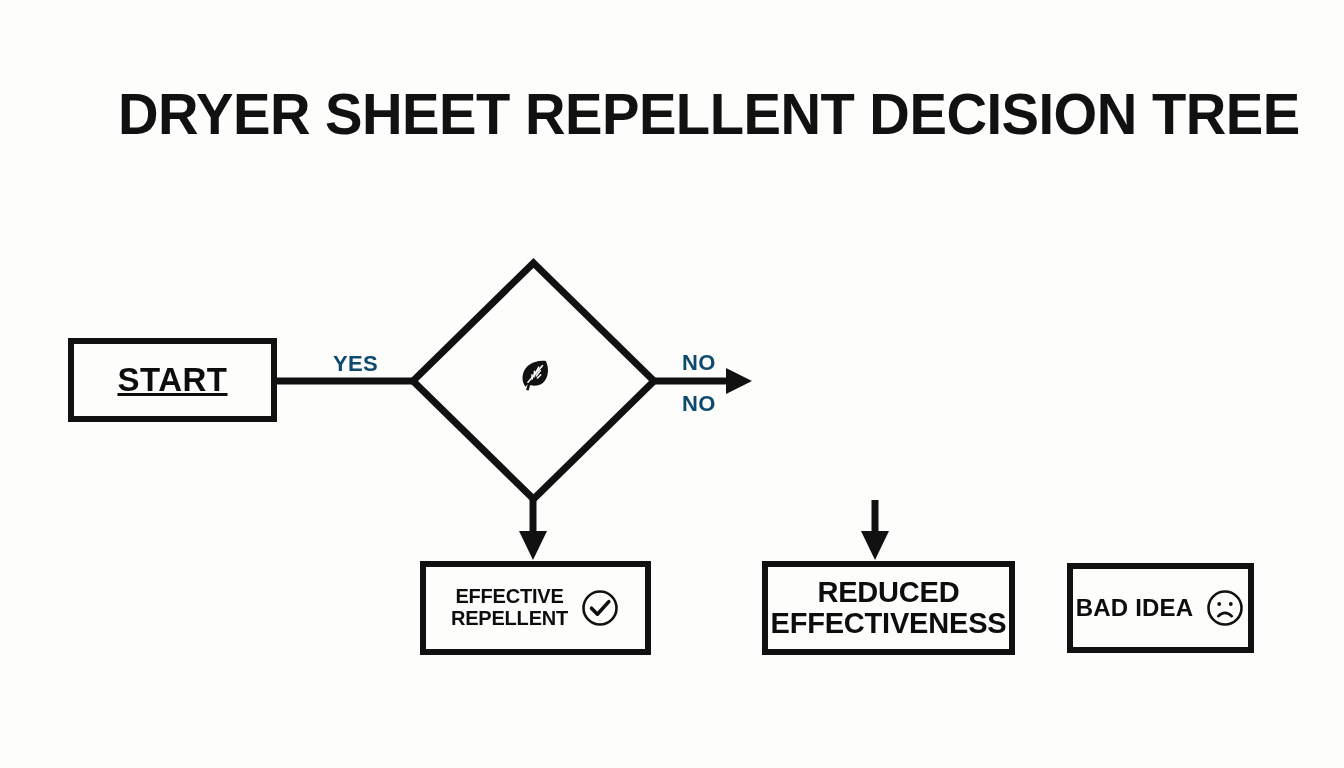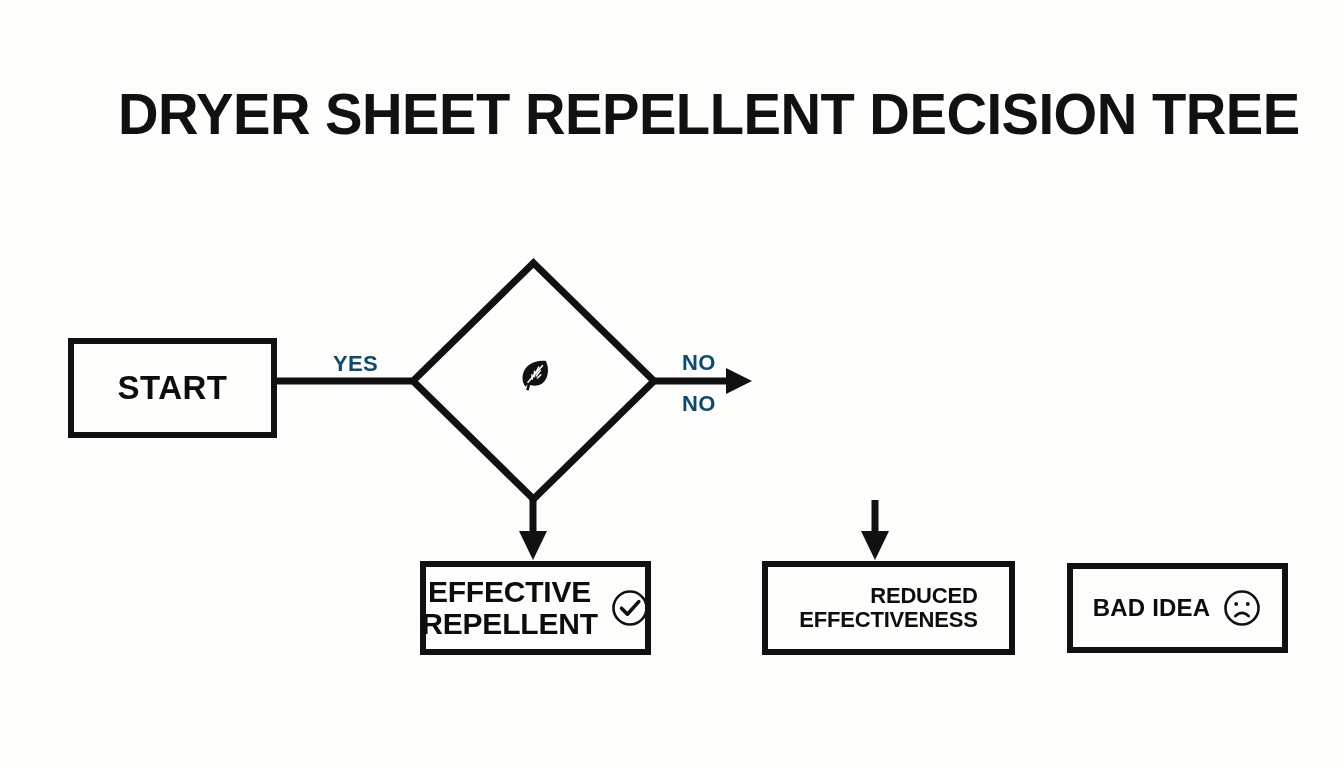--- a/index.html
+++ b/index.html
@@ -50,51 +50,52 @@
     line-height: 1.08;
     letter-spacing: -0.2px;
     white-space: pre-line;
   }
 
   
   #node-start {
     left: 68px;
     top: 338px;
     width: 209px;
-    height: 100px;
+    height: 84px;
+    text-decoration: underline;
   }
   #node-start .box-label {
     font-size: 33px;
     letter-spacing: 0.5px;
   }
 
   
   #node-effective {
     left: 420px;
     top: 561px;
     width: 231px;
     height: 94px;
     padding: 0 6px;
   }
-  #node-effective .box-label { font-size: 30px; }
+  #node-effective .box-label { font-size: 20px; }
 
   
   #node-reduced {
     left: 762px;
     top: 561px;
     width: 253px;
     height: 94px;
   }
-  #node-reduced .box-label { font-size: 22px; text-align: right; }
+  #node-reduced .box-label { font-size: 29px; }
 
   
   #node-bad {
     left: 1067px;
     top: 563px;
-    width: 221px;
+    width: 187px;
     height: 90px;
   }
   #node-bad .box-label { font-size: 24px; letter-spacing: 0.2px; }
 
   .inline-icon {
     margin-left: 12px;
     flex: 0 0 auto;
     display: inline-flex;
     align-items: center;
   }

